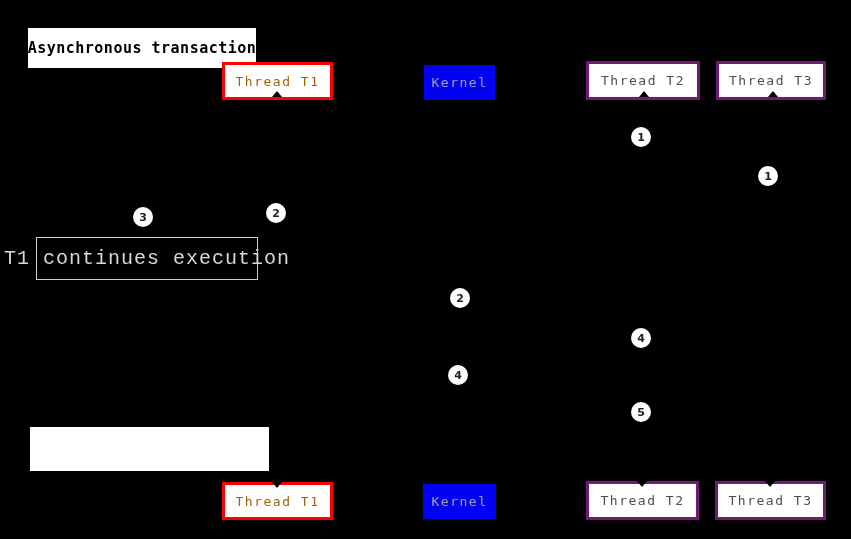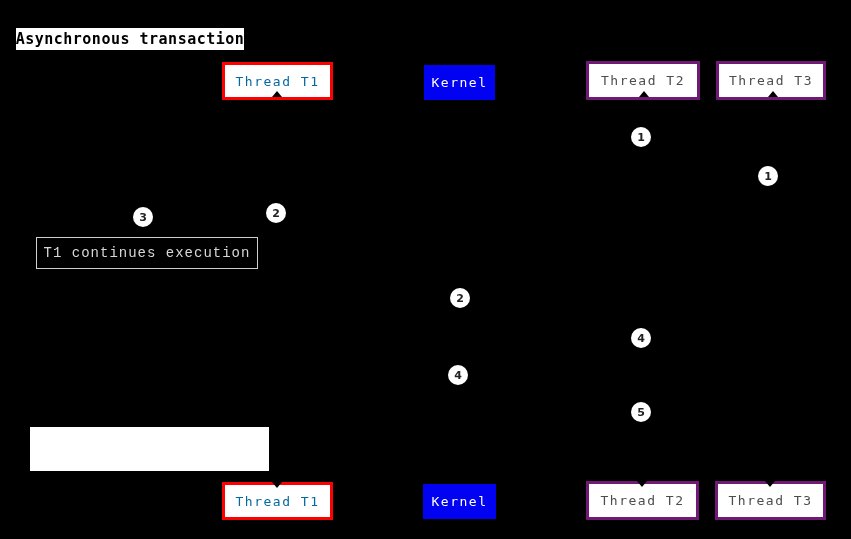--- a/index.html
+++ b/index.html
@@ -1,43 +1,43 @@
 <!DOCTYPE html>
 <html><head>
 <meta charset="utf-8">
 <style>
   html,body{margin:0;padding:0;background:#000;}
   .canvas{
     position:relative;width:851px;height:539px;background:#000;overflow:hidden;
     font-family:"DejaVu Sans Mono",monospace;
   }
   .title-chip{
-    position:absolute;left:16px;top:28px;width:228px;height:22px;
+    position:absolute;left:28px;top:28px;width:228px;height:40px;
     background:#ffffff;color:#000000;font-weight:bold;font-size:15px;letter-spacing:.5px;
     display:flex;align-items:center;justify-content:center;white-space:nowrap;
   }
   .entity{
     position:absolute;display:flex;align-items:center;justify-content:center;
     font-size:13px;letter-spacing:1.5px;white-space:nowrap;box-sizing:border-box;
   }
-  .entity.red{background:#ffffff;border:3px solid #ff0000;color:#0369a1;}
+  .entity.red{background:#ffffff;border:3px solid #ff0000;color:#a16207;}
   .entity.blue{background:#ffffff;border:3px solid #701a75;color:#4d4d4d;}
-  .entity.kernel{background:#0202f2;border:none;color:#ffffff;}
+  .entity.kernel{background:#0202f2;border:none;color:#a3a3a3;}
   .t1t{left:222px;top:62px;width:111px;height:38px;}
   .kt {left:424px;top:65px;width:71px;height:35px;}
   .t2t{left:586px;top:61px;width:114px;height:39px;}
   .t3t{left:716px;top:61px;width:110px;height:39px;}
   .t1b{left:222px;top:482px;width:111px;height:38px;}
   .kb {left:423px;top:484px;width:73px;height:35px;}
   .t2b{left:586px;top:481px;width:113px;height:39px;}
   .t3b{left:715px;top:481px;width:111px;height:39px;}
   .note-dark{
-    position:absolute;left:36px;top:237px;width:222px;height:32px;
+    position:absolute;left:36px;top:237px;width:222px;height:43px;
     background:#000000;border:1px solid #cfcfcf;color:#d8d8d8;
-    font-family:"Liberation Mono",monospace;font-size:14px;letter-spacing:1px;
+    font-family:"Liberation Mono",monospace;font-size:20px;letter-spacing:1px;
     display:flex;align-items:center;justify-content:center;white-space:nowrap;box-sizing:border-box;
   }
   .note-blank{
     position:absolute;left:30px;top:427px;width:239px;height:44px;background:#ffffff;
   }
   .marker{
     position:absolute;width:20px;height:20px;border-radius:50%;
     background:#ffffff;color:#222222;font-size:11px;font-weight:bold;
     display:flex;align-items:center;justify-content:center;z-index:3;
     font-family:"DejaVu Sans",sans-serif;

